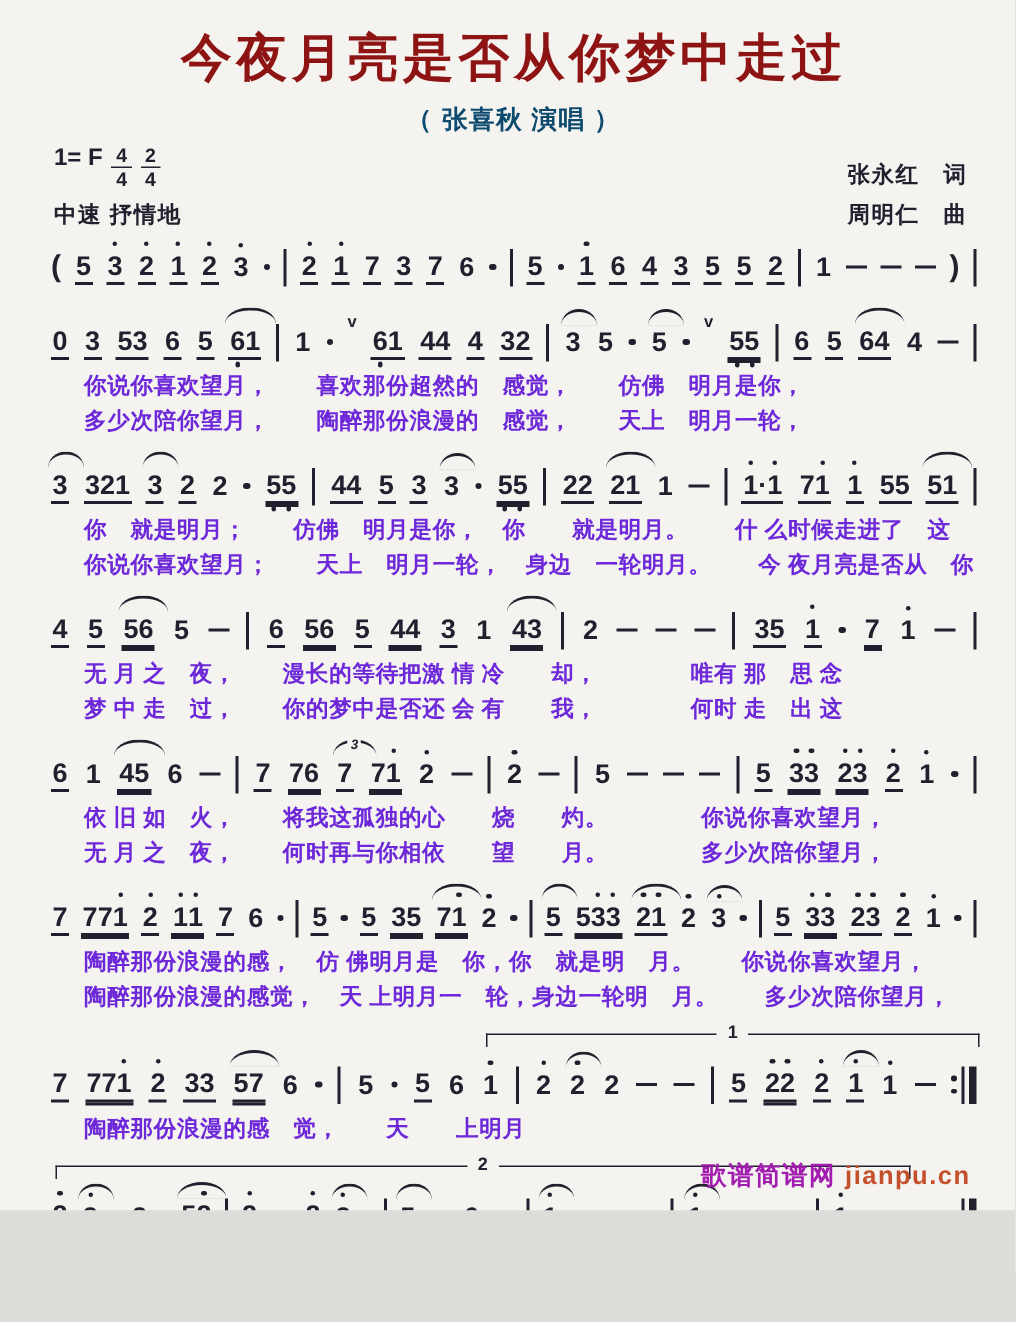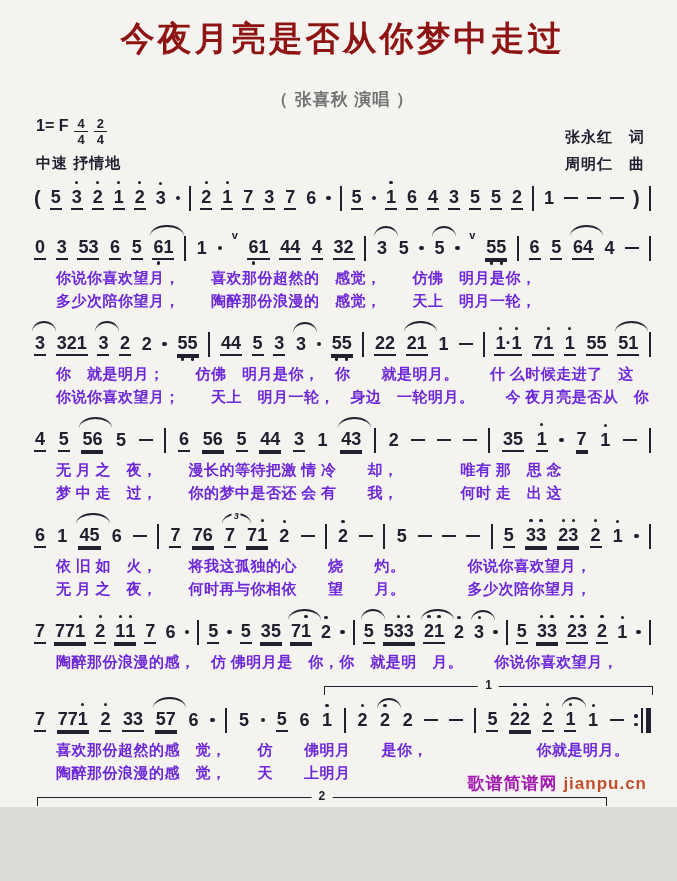--- a/index.html
+++ b/index.html
@@ -1,20 +1,20 @@
 <!DOCTYPE html>
 <html><head>
 <meta charset="utf-8">
 <style>
   html,body{margin:0;padding:0;background:#dddcd8;}
   .page{width:677px;height:807px;background:#f4f3f0;position:relative;overflow:hidden;
         font-family:"Liberation Sans",sans-serif;color:#20202e;}
   .inner{padding:10px 26px 0 34px;}
   .title{text-align:center;color:#8e1414;font-size:34px;font-weight:bold;letter-spacing:3px;margin-top:6px;}
-  .singer{text-align:center;font-size:17px;font-weight:bold;margin-top:26px;color:#737373;letter-spacing:1px;}
+  .singer{text-align:center;font-size:17px;font-weight:bold;margin-top:6px;color:#0c4a6e;letter-spacing:1px;}
   .meta{position:relative;height:62px;margin-top:2px;}
   .keyblock{position:absolute;left:2px;top:4px;font-size:16px;font-weight:bold;}
   .keyline{display:flex;gap:6px;}
   .frac{display:inline-block;text-align:center;font-size:13px;line-height:1;}
   .frac .num{display:block;border-bottom:1.5px solid #20202e;padding:0 3px 1px;}
   .frac .den{display:block;padding-top:1px;}
   .tempo{margin-top:8px;font-size:15px;font-weight:bold;letter-spacing:1px;}
   .credits{position:absolute;right:6px;top:10px;text-align:right;font-size:15px;font-weight:bold;line-height:1.8;letter-spacing:1px;}
   .systems{margin-top:4px;}
   .system{position:relative;margin-bottom:12px;}
@@ -284,20 +284,21 @@
             <span class="bar"></span>
             <span class="tok"><span class="grp u1"><span class="nc">5</span></span></span>
             <span class="tok"><span class="grp u2"><span class="nc">3<i class="da"></i></span><span class="nc">3<i class="da"></i></span></span></span>
             <span class="tok"><span class="grp u1"><span class="nc">2<i class="da"></i></span><span class="nc">3<i class="da"></i></span></span></span>
             <span class="tok"><span class="grp u1"><span class="nc">2<i class="da"></i></span></span></span>
             <span class="tok"><span class="grp"><span class="nc">1<i class="da"></i></span></span></span>
             <span class="sep-dot"></span>
             <span class="bar"></span>
           </div>
           <div class="lyric">陶醉那份浪漫的感，　仿 佛明月是　你，你　就是明　月。　　你说你喜欢望月，</div>
+          <div class="lyric">陶醉那份浪漫的感觉，　天 上明月一　轮，身边一轮明　月。　　多少次陪你望月，</div>
         </div>
         <div class="system pad-volta">
           <div class="volta" style="left: 47%; width: 53%;">
             <span>1</span>
           </div>
           <div class="notes-row">
             <span class="tok"><span class="grp u1"><span class="nc">7</span></span></span>
             <span class="tok"><span class="grp u2"><span class="nc">7</span><span class="nc">7</span><span class="nc">1<i class="da"></i></span></span></span>
             <span class="tok"><span class="grp u1"><span class="nc">2<i class="da"></i></span></span></span>
             <span class="tok"><span class="grp u1"><span class="nc">3</span><span class="nc">3</span></span></span>
@@ -325,21 +326,20 @@
             <span class="dash"></span>
             <span class="endbar">
               <i class="rp-dots">
                 <i></i>
                 <i></i>
               </i>
               <i class="fb-thin"></i>
               <i class="fb-thick"></i>
             </span>
           </div>
-          <div class="lyric">喜欢那份超然的感　觉，　　仿　　佛明月　　是你，　　　　　　　你就是明月。</div>
           <div class="lyric">陶醉那份浪漫的感　觉，　　天　　上明月</div>
         </div>
         <div class="system pad-volta">
           <div class="volta" style="left: 0.5%; width: 92%;">
             <span>2</span>
           </div>
           <div class="notes-row">
             <span class="tok"><span class="grp u1"><span class="nc">2<i class="da"></i></span></span></span>
             <span class="tok"><i class="arc"></i><span class="grp"><span class="nc">2<i class="da"></i></span></span></span>
             <span class="sep-dot"></span>

